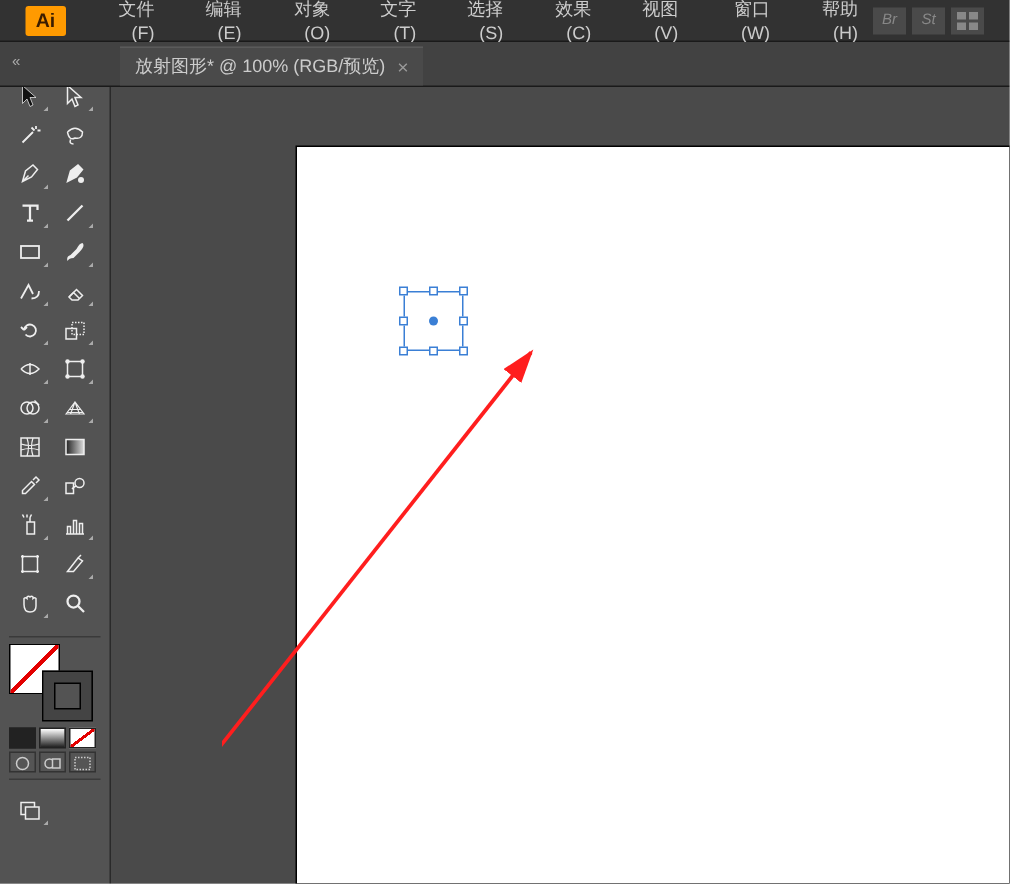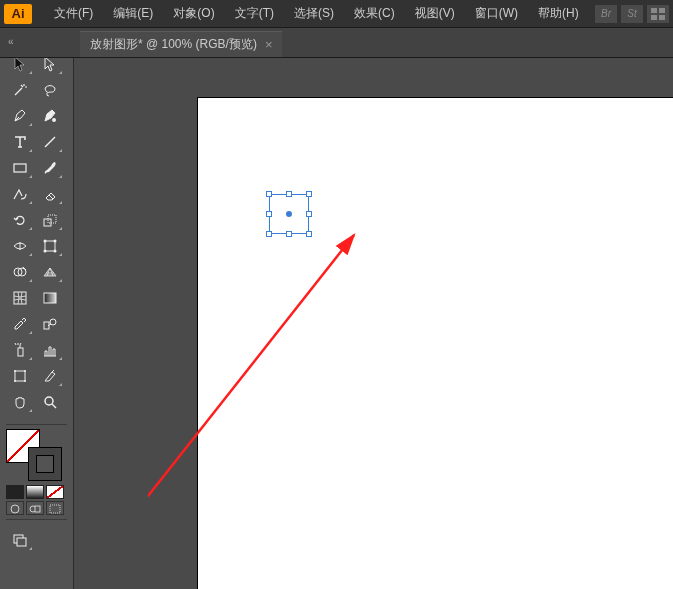--- a/index.html
+++ b/index.html
@@ -1,19 +1,19 @@
 <!DOCTYPE html>
 <html><head>
 <meta charset="utf-8">
 <style>
 * { margin: 0; padding: 0; box-sizing: border-box; user-select: none; }
 body { width: 673px; height: 589px; background: #323232; font-family: "Microsoft YaHei", sans-serif; font-size: 12px; color: #ccc; overflow: hidden; position: relative; }
 
 
-.menubar { height: 28px; background: #323232; display: flex; align-items: center; padding: 0 4px; border-bottom: 1px solid #1a1a1a; }
+.menubar { height: 28px; background: #323232; display: flex; align-items: center; padding: 0 17px; border-bottom: 1px solid #1a1a1a; }
 .app-logo { width: 28px; height: 20px; background: #ff9a00; color: #3a1c00; font-weight: bold; display: flex; align-items: center; justify-content: center; border-radius: 2px; margin-right: 12px; font-size: 13px; }
 .menu-item { padding: 0 10px; color: #ccc; cursor: default; text-align: right; }
 .menu-right { margin-left: auto; display: flex; gap: 4px; font-style: italic; }
 .menu-right-btn { width: 22px; height: 18px; background: #4a4a4a; color: #888; font-size: 10px; display: flex; align-items: center; justify-content: center; }
 
 
 .tabbar { height: 30px; background: #424242; display: flex; align-items: flex-end; padding-left: 80px; position: relative; border-bottom: 1px solid #1a1a1a;}
 .tab-expand { position: absolute; left: 8px; top: 8px; color: #aaa; font-size: 10px; }
 .doc-tab { height: 26px; background: #4a4a4a; padding: 0 10px; display: flex; align-items: center; gap: 8px; color: #ccc; border-top: 1px solid #5a5a5a; }
 .doc-tab .close { color: #999; font-size: 13px; }

